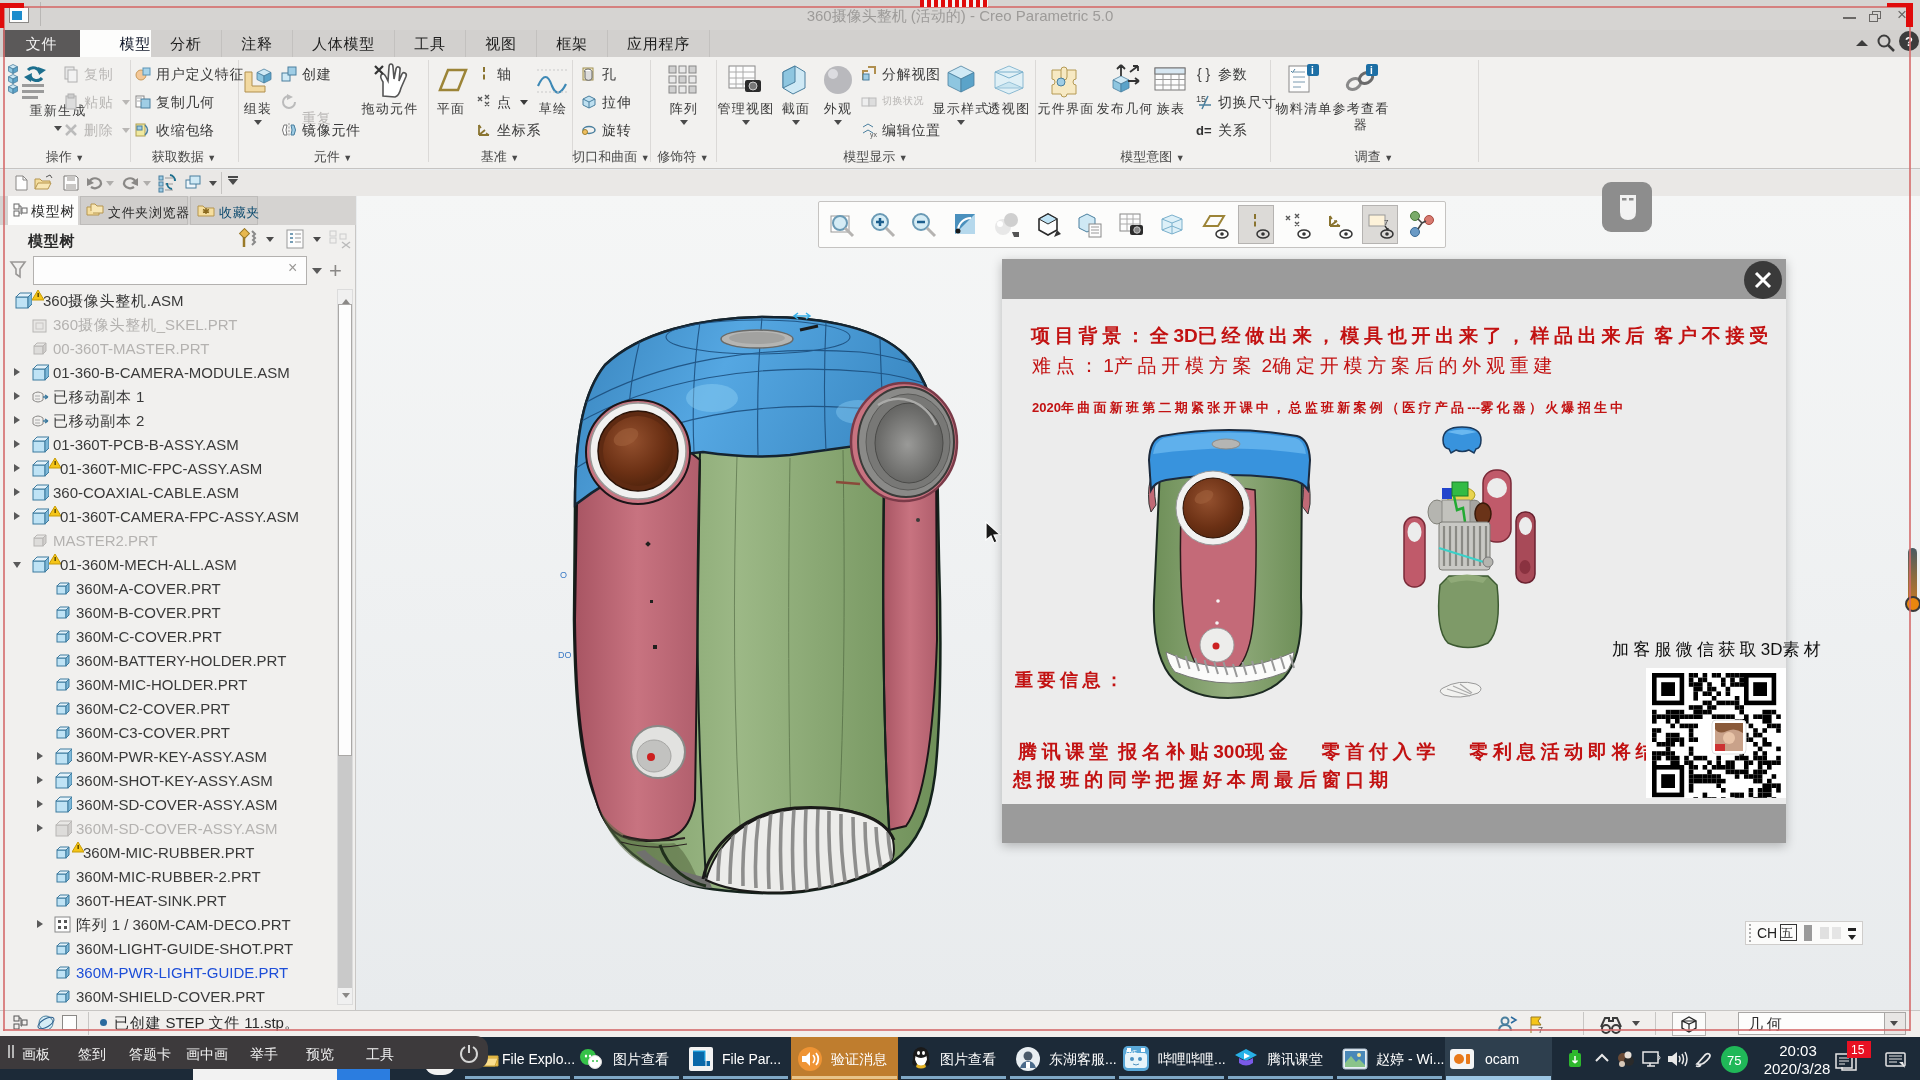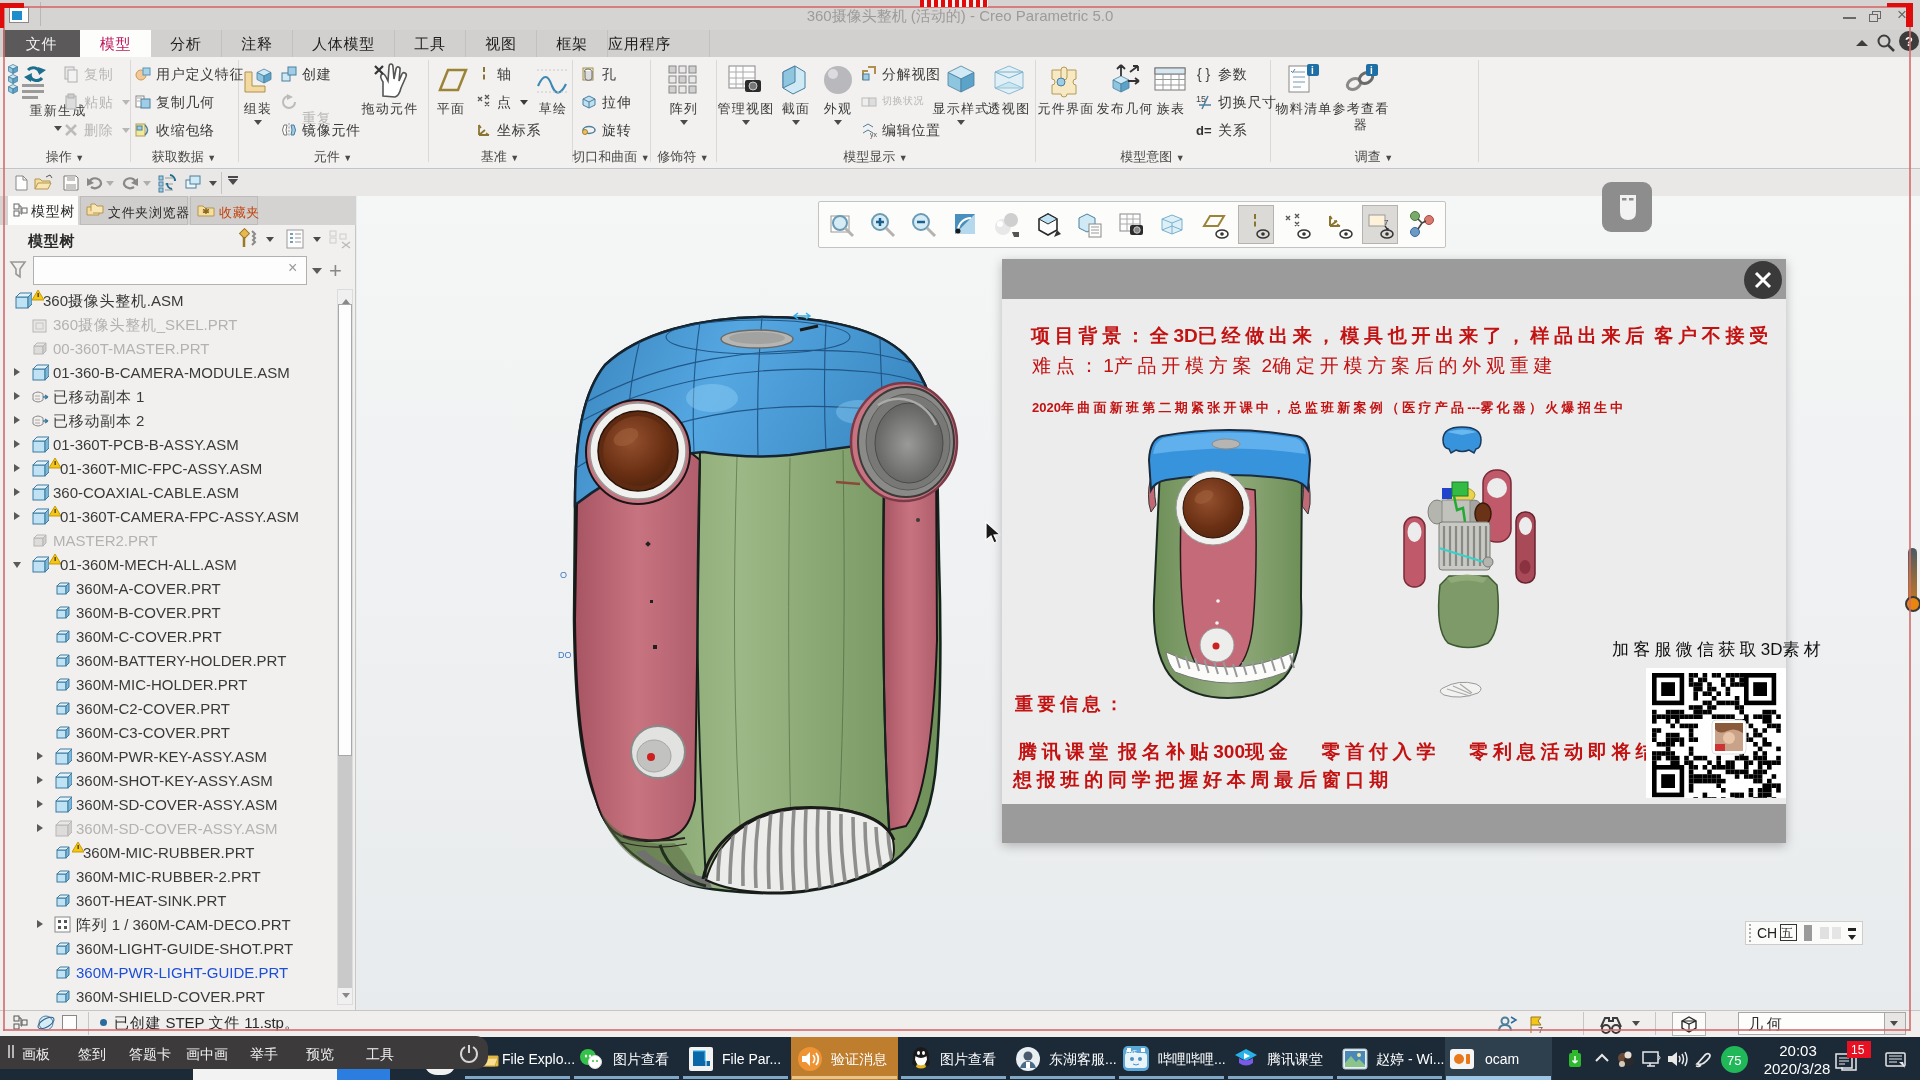--- a/index.html
+++ b/index.html
@@ -13,28 +13,28 @@
 <div class="a" style="left:9px;top:7px;width:20px;height:16px;background:#fdfdfd;border:1px solid #8a8886"></div>
 <div class="a" style="left:12px;top:11px;width:10px;height:9px;background:#1c8ccc"></div>
 <div class="a" style="left:40px;top:2px;width:1px;height:24px;background:#b9b7b5"></div>
 <div class="a tx" style="left:0;top:7px;width:1920px;text-align:center;font-size:15px;color:#9d9b99">360摄像头整机 (活动的) - Creo Parametric 5.0</div>
 <div class="a" style="left:1843px;top:17px;width:13px;height:2px;background:#6a6866"></div>
 <div class="a" style="left:1872px;top:11px;width:9px;height:8px;border:1px solid #6a6866;background:#d6d4d2"></div>
 <div class="a" style="left:1869px;top:14px;width:9px;height:8px;border:1px solid #6a6866;background:#d6d4d2"></div>
 <div class="a tx" style="left:1897px;top:5px;font-size:17px;color:#6a6866">×</div>
 <div class="a" style="left:0;top:30px;width:1920px;height:27px;background:#d2d0ce"></div>
 <div class="a tx" style="left:3px;top:30px;width:77px;height:27px;background:#5b5959;color:#f5f5f5;font-size:15px;text-align:center;line-height:27px"><span class="c05">文件</span></div>
-<div class="a tx" style="left:80px;top:30px;width:71px;height:27px;background:#fdfdfc;color:#be185d;font-size:15px;text-align:center;line-height:27px"><span class="c05">模型</span></div>
+<div class="a tx" style="left:80px;top:30px;width:71px;height:27px;background:#fdfdfc;color:#0f172a;font-size:15px;text-align:right;line-height:27px"><span class="c05">模型</span></div>
 <div class="a tx" style="left:151px;top:30px;width:71px;height:27px;color:#1e1e1e;font-size:15px;text-align:center;line-height:27px;border-right:1px solid #c3c1bf"><span class="c05">分析</span></div>
 <div class="a tx" style="left:222px;top:30px;width:71px;height:27px;color:#1e1e1e;font-size:15px;text-align:center;line-height:27px;border-right:1px solid #c3c1bf"><span class="c05">注释</span></div>
 <div class="a tx" style="left:293px;top:30px;width:102px;height:27px;color:#1e1e1e;font-size:15px;text-align:center;line-height:27px;border-right:1px solid #c3c1bf"><span class="c05">人体模型</span></div>
 <div class="a tx" style="left:395px;top:30px;width:71px;height:27px;color:#1e1e1e;font-size:15px;text-align:center;line-height:27px;border-right:1px solid #c3c1bf"><span class="c05">工具</span></div>
 <div class="a tx" style="left:466px;top:30px;width:71px;height:27px;color:#1e1e1e;font-size:15px;text-align:center;line-height:27px;border-right:1px solid #c3c1bf"><span class="c05">视图</span></div>
 <div class="a tx" style="left:537px;top:30px;width:71px;height:27px;color:#1e1e1e;font-size:15px;text-align:center;line-height:27px;border-right:1px solid #c3c1bf"><span class="c05">框架</span></div>
-<div class="a tx" style="left:608px;top:30px;width:102px;height:27px;color:#1e1e1e;font-size:15px;text-align:left;line-height:27px;border-right:1px solid #c3c1bf"><span class="c05">应用程序</span></div>
+<div class="a tx" style="left:608px;top:30px;width:102px;height:27px;color:#1e1e1e;font-size:15px;text-align:center;line-height:27px;border-right:1px solid #c3c1bf"><span class="c05">应用程序</span></div>
 <div class="a" style="left:0;top:57px;width:1920px;height:112px;background:#f2f1ef;border-bottom:1px solid #c6c4c2"></div>
 <div class="a" style="left:130px;top:60px;width:1px;height:102px;background:#dbd9d7"></div>
 <div class="a" style="left:238px;top:60px;width:1px;height:102px;background:#dbd9d7"></div>
 <div class="a" style="left:428px;top:60px;width:1px;height:102px;background:#dbd9d7"></div>
 <div class="a" style="left:572px;top:60px;width:1px;height:102px;background:#dbd9d7"></div>
 <div class="a" style="left:650px;top:60px;width:1px;height:102px;background:#dbd9d7"></div>
 <div class="a" style="left:716px;top:60px;width:1px;height:102px;background:#dbd9d7"></div>
 <div class="a" style="left:1035px;top:60px;width:1px;height:102px;background:#dbd9d7"></div>
 <div class="a" style="left:1270px;top:60px;width:1px;height:102px;background:#dbd9d7"></div>
 <div class="a" style="left:1478px;top:60px;width:1px;height:102px;background:#dbd9d7"></div>
@@ -342,21 +342,21 @@
 <svg class="a" style="left:85px;top:201px" width="20" height="18" viewBox="0 0 20 18">
     <path d="M2 14 V6 h4 l2 2 h6 v6 Z" fill="#f5de9e" stroke="#b5954f"></path>
     <path d="M6 10 V3 h4 l2 2 h6 v7 h-10" fill="#f8e7b5" stroke="#b5954f"></path>
   </svg>
 <div class="a tx" style="left:108px;top:204px;font-size:13px;color:#2a2a2a"><span class="c05">文件夹浏览器</span></div>
 <div class="a" style="left:190px;top:196px;width:68px;height:29px;background:#d0cecc;border:1px solid #bebcba"></div>
 <svg class="a" style="left:196px;top:201px" width="20" height="18" viewBox="0 0 20 18">
     <path d="M2 15 V5 h5 l2 2 h9 v8 Z" fill="#f5de9e" stroke="#b5954f"></path>
     <path d="M10 7 v6 M7 8.5 l6 3 M13 8.5 l-6 3" stroke="#8a6a20" stroke-width="1.4"></path>
   </svg>
-<div class="a tx" style="left:219px;top:204px;font-size:13px;color:#c2410c"><span class="c05">收藏夹</span></div>
+<div class="a tx" style="left:219px;top:204px;font-size:13px;color:#0c4a6e"><span class="c05">收藏夹</span></div>
 <div class="a tx" style="left:28px;top:232px;font-size:15px;font-weight:bold;color:#2a2a2a"><span class="c05">模型树</span></div>
 <svg class="a" style="left:238px;top:228px" width="22" height="22" viewBox="0 0 22 22">
     <rect x="3" y="2" width="7" height="7" fill="#e8b84f" stroke="#9a7a28" transform="rotate(45 6.5 5.5)"></rect>
     <path d="M6 9 L6 19" stroke="#9a7a28" stroke-width="2.5"></path>
     <path d="M14 3 l3 3 -2 2 2 2 -2 2 2 2 -3 3" fill="none" stroke="#8a8a8a" stroke-width="2"></path>
   </svg>
 <div class="a" style="left:266px;top:237px;width:0;height:0;border:4px solid transparent;border-top:5px solid #4a4a4a"></div>
 <svg class="a" style="left:285px;top:228px" width="22" height="22" viewBox="0 0 22 22">
     <rect x="2" y="2" width="16" height="18" fill="#fdfdfd" stroke="#999"></rect>
     <path d="M5 6h3M5 10h3M5 14h3" stroke="#4a7f9e" stroke-width="1.5"></path>
@@ -815,21 +815,21 @@
 <div class="a" style="left:1002px;top:259px;width:784px;height:40px;background:#9b9b9b"></div>
 <div class="a" style="left:1002px;top:804px;width:784px;height:39px;background:#9b9b9b"></div>
 <div class="a" style="left:1744px;top:261px;width:38px;height:38px;background:#3a3a3a;border-radius:50%"></div>
 <svg class="a" style="left:1744px;top:261px" width="38" height="38" viewBox="0 0 38 38">
     <path d="M12 12 L26 26 M26 12 L12 26" stroke="#fff" stroke-width="3"></path>
   </svg>
 <div class="a tx" style="left:1031px;top:323px;font-size:19px;font-weight:bold;color:#c21212"><span class="c">项目背景：全</span>3D<span class="c">已经做出来，模具也开出来了，样品出来后</span> <span class="c">客户不接受</span></div>
 <div class="a tx" style="left:1032px;top:353px;font-size:19px;font-weight:normal;color:#c21212"><span class="c">难点：</span>1<span class="c">产品开模方案</span>  2<span class="c">确定开模方案后的外观重建</span></div>
 <div class="a tx" style="left:1032px;top:399px;font-size:13px;font-weight:bold;color:#c21212">2020<span class="c">年曲面新班第二期紧张开课中，总监班新案例（医疗产品</span>---<span class="c">雾化器）火爆招生中</span></div>
 <div class="a tx" style="left:1612px;top:638px;font-size:17px;color:#111"><span class="c">加客服微信获取</span>3D<span class="c">素材</span></div>
-<div class="a tx" style="left:1015px;top:692px;font-size:18px;font-weight:bold;color:#c21212"><span class="c">重要信息：</span></div>
+<div class="a tx" style="left:1015px;top:668px;font-size:18px;font-weight:bold;color:#c21212"><span class="c">重要信息：</span></div>
 <div class="a tx" style="left:1018px;top:739px;font-size:19px;font-weight:bold;color:#c21212"><span class="c">腾讯课堂</span> <span class="c">报名补贴</span>300<span class="c">现金　</span> <span class="c">零首付入学　</span> <span class="c">零利息活动即将结束</span></div>
 <div class="a tx" style="left:1013px;top:767px;font-size:19px;font-weight:bold;color:#c21212"><span class="c">想报班的同学把握好本周最后窗口期</span></div>
 <svg class="a" style="left:1130px;top:420px" width="200" height="290" viewBox="0 0 200 290">
 <defs>
 <linearGradient id="mgrn" x1="0" y1="0" x2="1" y2="0">
  <stop offset="0" stop-color="#6e8f58"></stop>
         <stop offset="0.5" stop-color="#93ad7e"></stop>
         <stop offset="1" stop-color="#6e8f58"></stop>
 </linearGradient>
 <radialGradient id="mlens" cx="0.42" cy="0.36" r="0.85">

